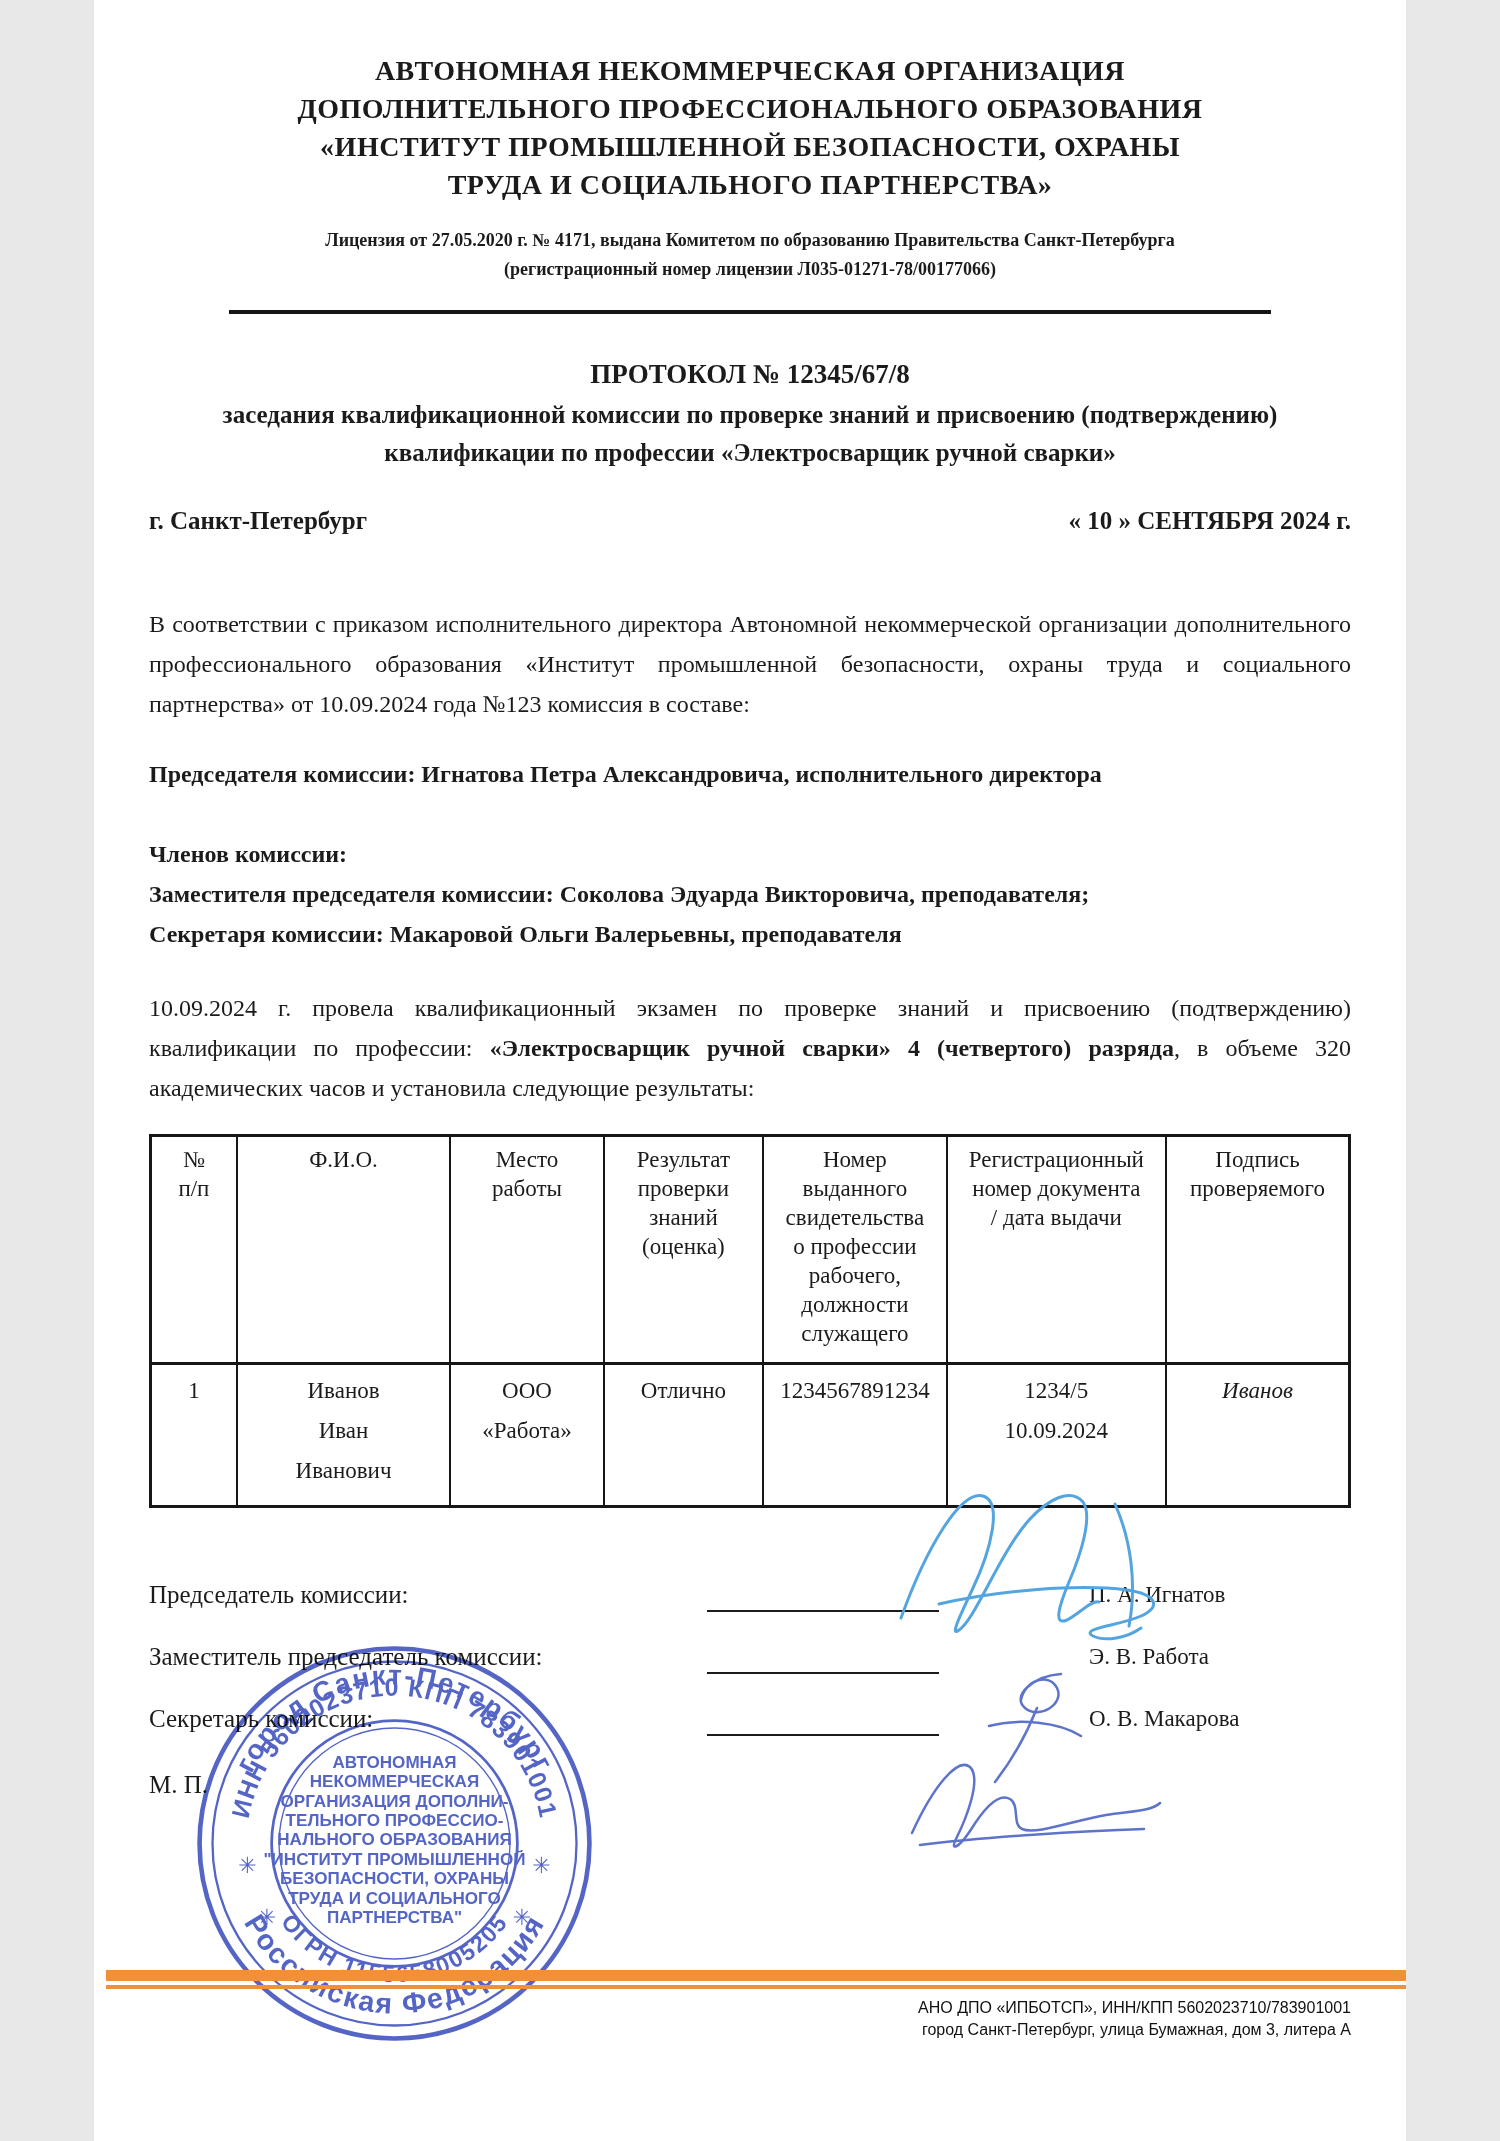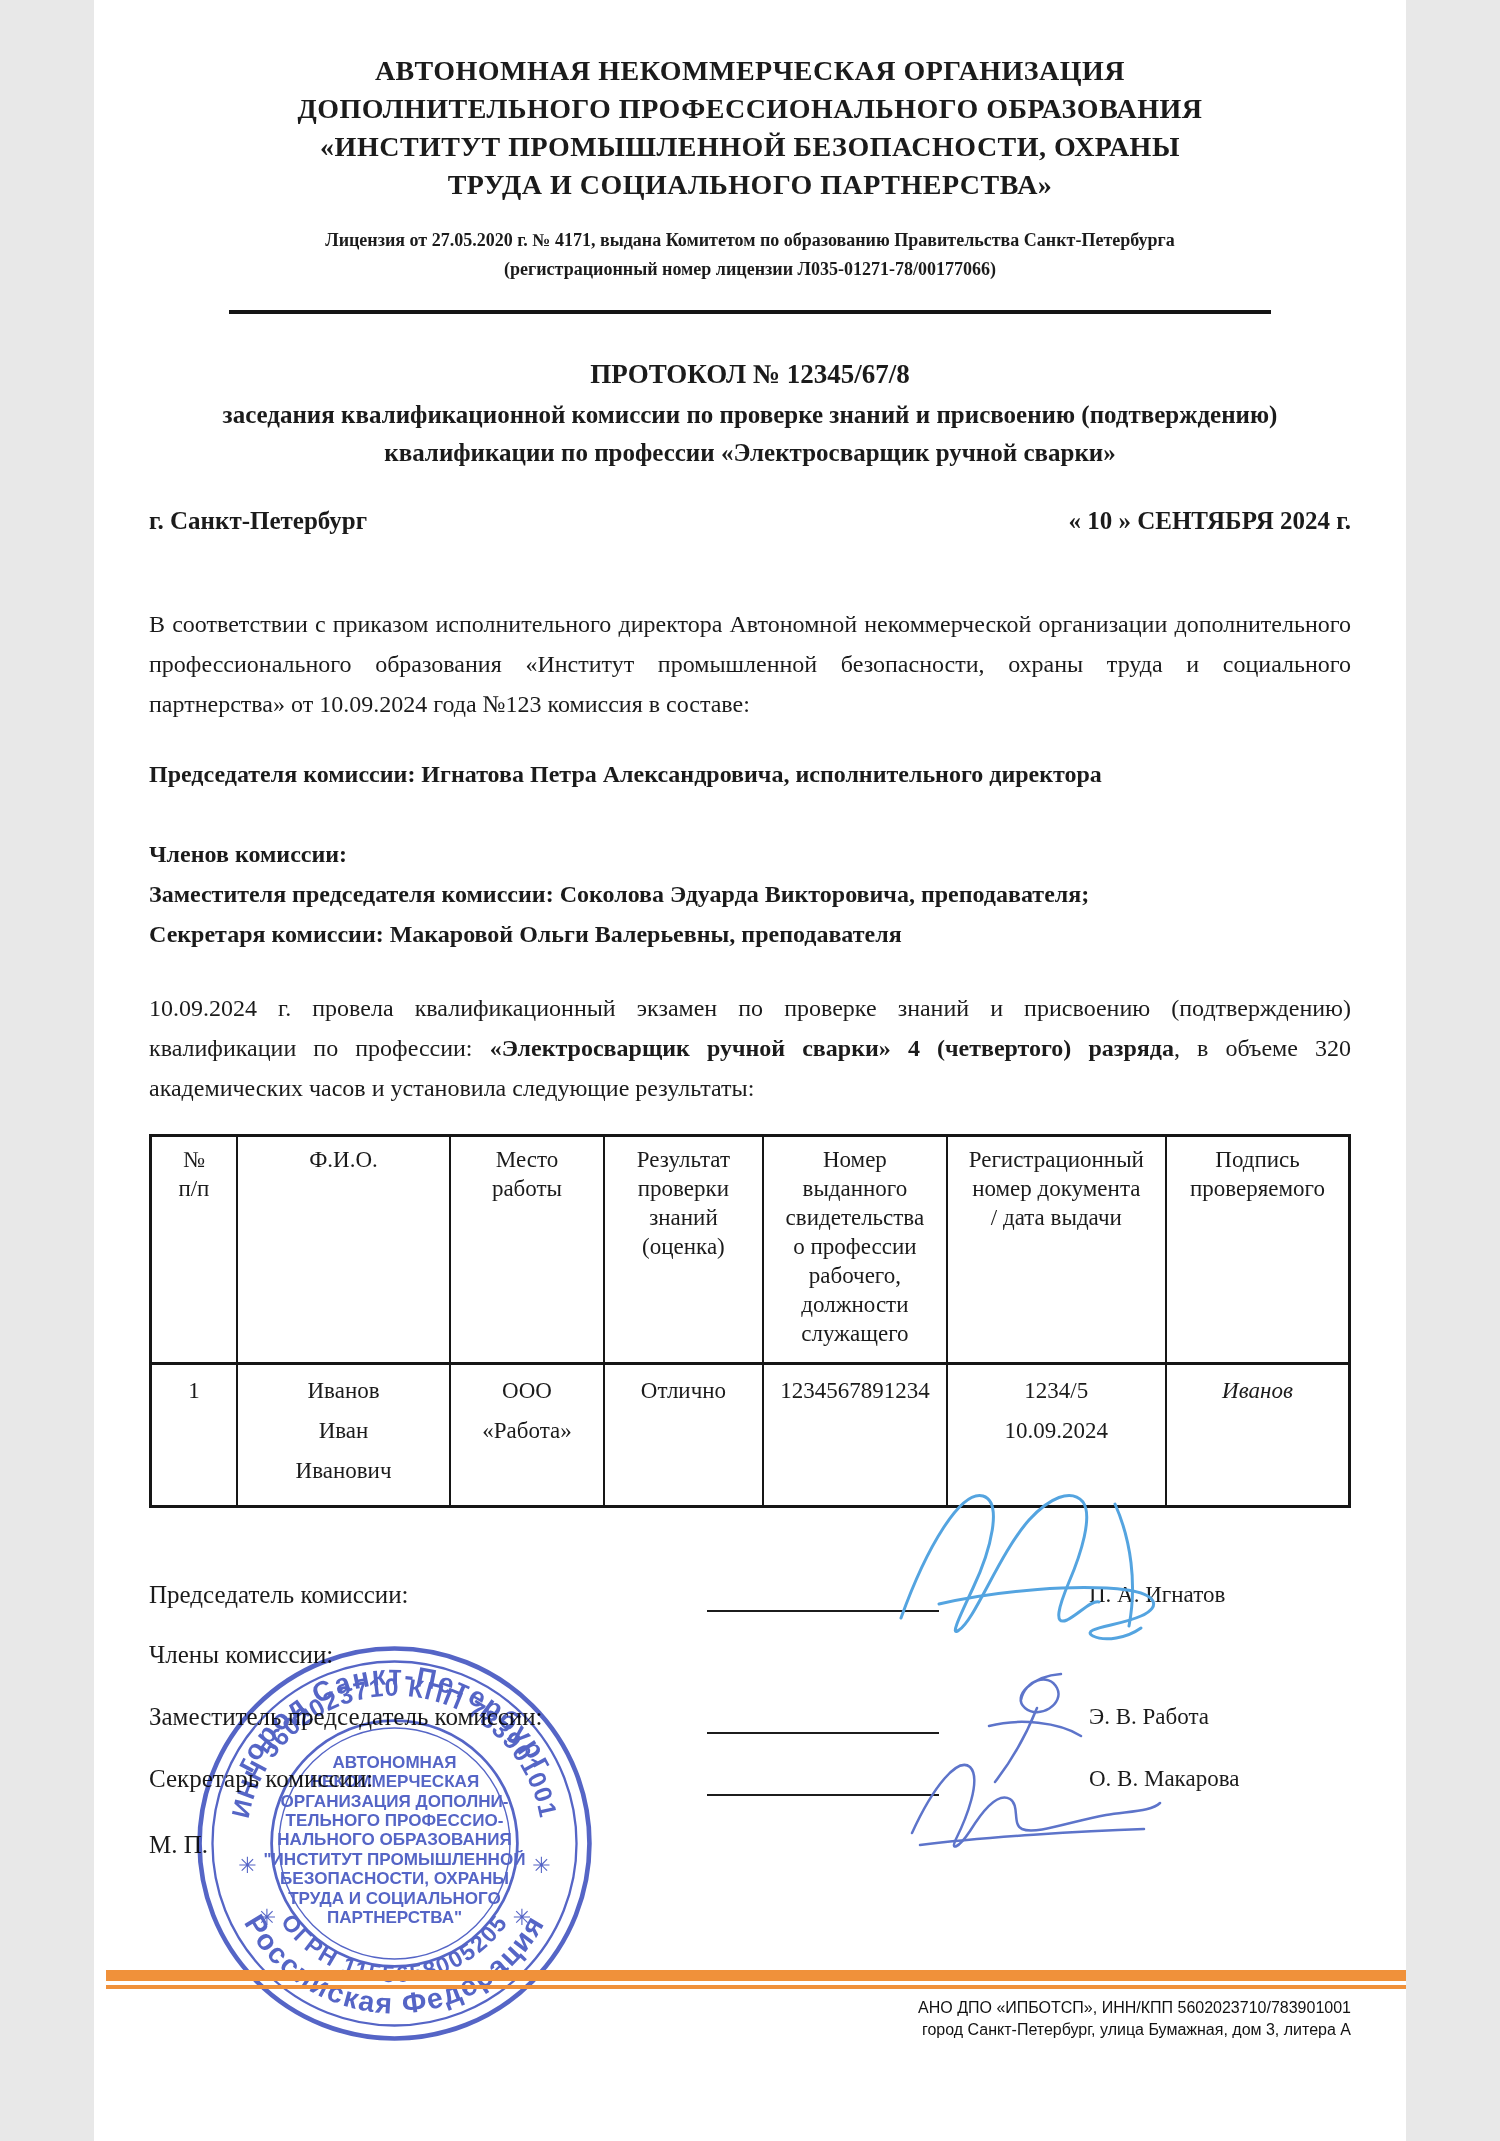--- a/index.html
+++ b/index.html
@@ -218,21 +218,20 @@
     <div class="sig-section">
 
       <div class="sig-row first">
         <span class="sig-label">Председатель комиссии:</span>
         <span class="spacer"></span>
         <span class="sig-line"></span>
         <span class="gap2"></span>
         <span class="sig-name">П. А. Игнатов</span>
       </div>
 
-      <p class="solo-label">Члены комиссии:</p>
 
       <div class="sig-row">
         <span class="sig-label">Заместитель председатель комиссии:</span>
         <span class="spacer"></span>
         <span class="sig-line"></span>
         <span class="gap2"></span>
         <span class="sig-name">Э. В. Работа</span>
       </div>
 
       <div class="sig-row">

